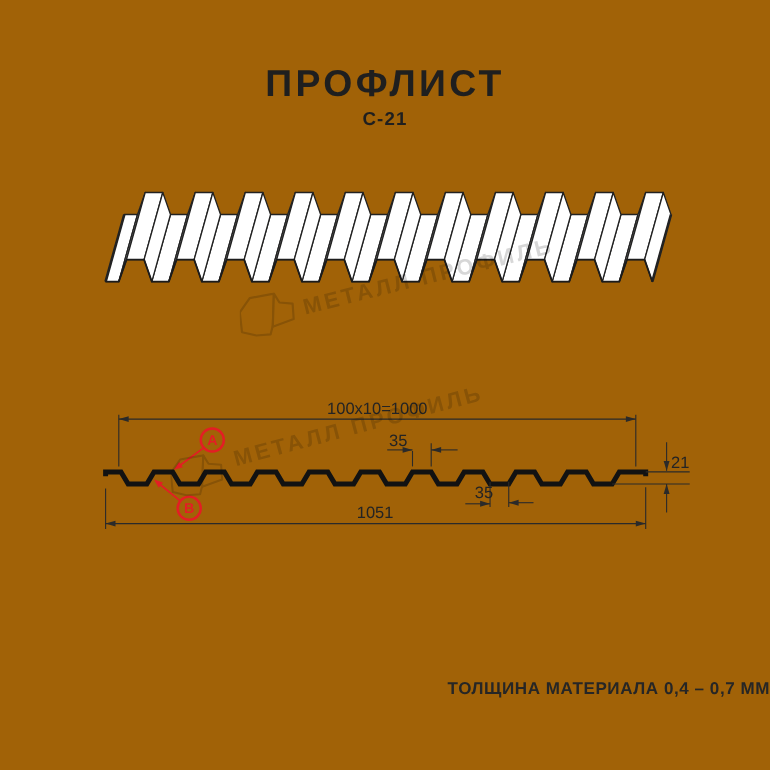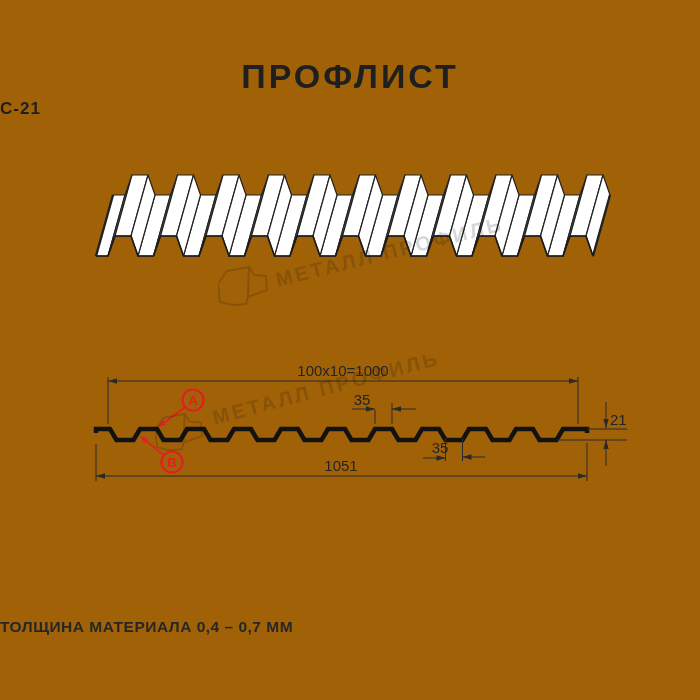--- a/index.html
+++ b/index.html
@@ -1,22 +1,22 @@
 <!DOCTYPE html>
 <html><head>
 <meta charset="utf-8">
 <style>
   html,body{margin:0;padding:0;}
   .page{position:relative;width:700px;height:700px;background:#a16207;overflow:hidden;
         font-family:"Liberation Sans", sans-serif;}
   .title{position:absolute;top:57px;left:0;width:700px;text-align:center;
          font-size:34px;font-weight:800;letter-spacing:3px;color:#1f1f1f;}
-  .subtitle{position:absolute;top:99px;left:0;width:700px;text-align:left;
+  .subtitle{position:absolute;top:99px;left:0;width:700px;text-align:center;
          font-size:17px;font-weight:700;letter-spacing:1px;color:#1f1f1f;}
-  .footer-note{position:absolute;top:618px;left:0;width:700px;text-align:left;
+  .footer-note{position:absolute;top:618px;left:0;width:700px;text-align:right;
          font-size:15.5px;font-weight:700;letter-spacing:0.5px;color:#262626;}
   .drawing{position:absolute;left:0;top:0;}
   .wm{position:absolute;mix-blend-mode:multiply;width:340px;height:60px;pointer-events:none;}
   .wm-logo{position:absolute;left:0;top:0;fill:#ffffff;stroke:#d7d7d7;stroke-width:2;
          stroke-linejoin:round;}
   .wm-text{position:absolute;left:58px;white-space:nowrap;font-weight:700;font-size:20px;
          letter-spacing:3px;color:#d7d7d7;transform-origin:left center;line-height:24px;}
   .dim-text{font-size:15px;fill:#242424;}
   .callout-letter{font-size:13px;font-weight:700;}
 </style>

